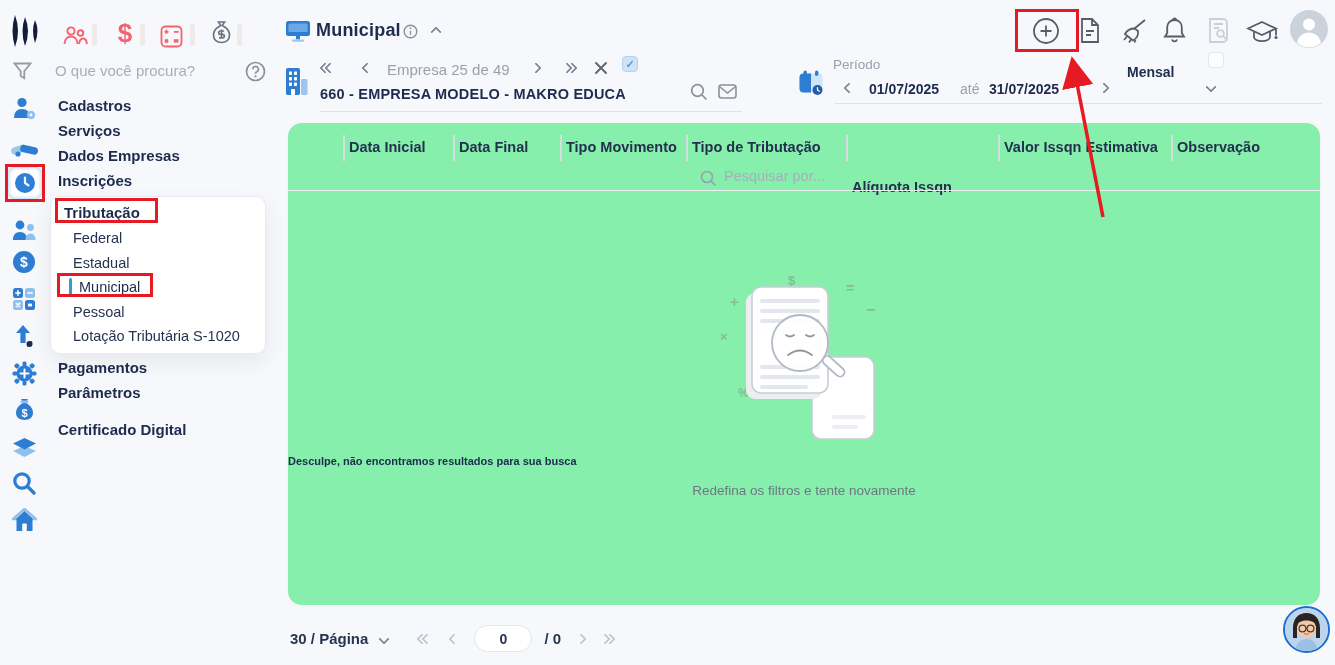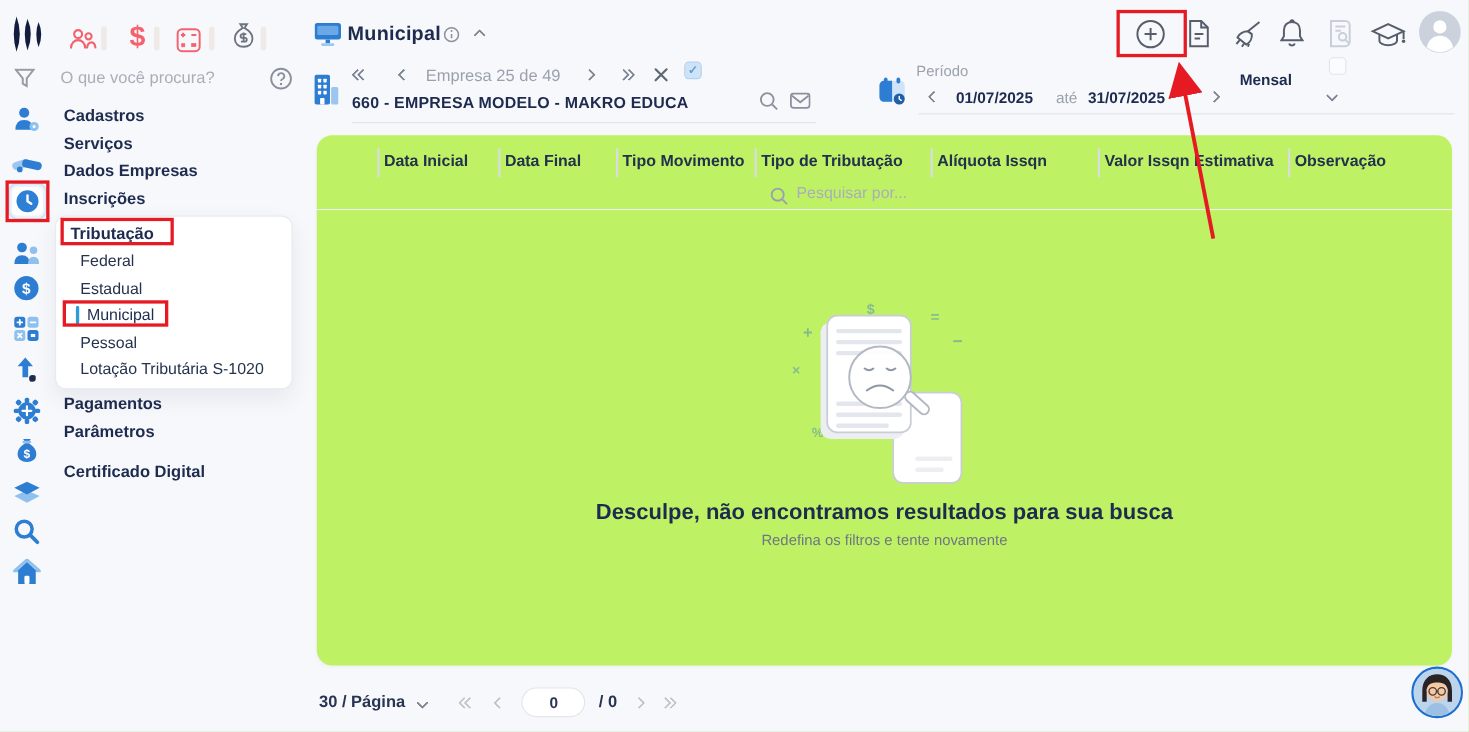--- a/index.html
+++ b/index.html
@@ -43,31 +43,31 @@
   
   .title{ font-size:18px; font-weight:bold; letter-spacing:.2px; }
   .cbox{ width:16px; height:16px; border-radius:4px; cursor:pointer; }
   .cbox.checked{ background:#cfe3f7; border:1px solid #b5d3ef; color:#5a9bd8;
                  font-size:11px; font-weight:bold; text-align:center; line-height:15px;}
   .cbox.empty{ background:#fbfcfd; border:1px solid #e0e4eb; }
   .underline{ height:1px; background:#dfe3e9; }
   .date{ font-size:14px; font-weight:bold; color:#1d2b4f; cursor:pointer; }
 
   
-  .card{ left:288px; top:123px; width:1032px; height:482px; background:#bef264; border-radius:14px;
+  .card{ left:288px; top:123px; width:1032px; height:482px; background:#86efac; border-radius:14px;
          box-shadow:0 1px 3px rgba(25,39,70,.04); }
   .col-head{ position:absolute; top:16px; font-size:14.5px; font-weight:bold; color:#23304e;
              white-space:nowrap; cursor:pointer;}
   .col-sep{ position:absolute; top:12px; width:2px; height:26px; background:#d9dde3; }
   .tbl-search{ border:none; outline:none; background:transparent; font-family:"Liberation Sans",sans-serif;
                font-size:14.5px; color:#4a5264; width:140px;}
   .tbl-search::placeholder{ color:#a9aeb9; }
   .divider{ position:absolute; left:0; top:67px; width:100%; height:1px; background:#eef0f4; }
 
-  .empty-title{ font-size:20px; font-weight:bold; color:#1d2b4f; text-align:center; }
+  .empty-title{ font-size:11px; font-weight:bold; color:#1d2b4f; text-align:left; }
   .empty-sub{ font-size:13.5px; color:#6f7683; text-align:center; }
 
   
   .pag{ display:flex; align-items:center; gap:16px; font-size:15px; }
   .pag .lbl{ font-weight:bold; color:#273452; cursor:pointer;}
   .page-pill{ width:58px; height:27px; border:1px solid #e2e5ea; border-radius:14px; background:#fff;
               text-align:center; font-size:14px; font-weight:bold; color:#273452; outline:none;
               font-family:"Liberation Sans",sans-serif;}
 
   
@@ -391,21 +391,21 @@
   <div class="abs card">
     <div class="col-sep" style="left:55px;"></div>
     <div class="col-head" style="left:61px;">Data Inicial</div>
     <div class="col-sep" style="left:165px;"></div>
     <div class="col-head" style="left:171px;">Data Final</div>
     <div class="col-sep" style="left:272px;"></div>
     <div class="col-head" style="left:278px;">Tipo Movimento</div>
     <div class="col-sep" style="left:398px;"></div>
     <div class="col-head" style="left:404px;">Tipo de Tributação</div>
     <div class="col-sep" style="left:558px;"></div>
-    <div class="col-head" style="left:564px;">Alíquota Issqn</div>
+    <div class="col-head" style="left:564px;margin-top:40px;">Alíquota Issqn</div>
     <div class="col-sep" style="left:710px;"></div>
     <div class="col-head" style="left:716px;">Valor Issqn Estimativa</div>
     <div class="col-sep" style="left:883px;"></div>
     <div class="col-head" style="left:889px;">Observação</div>
 
     <div class="abs tb-icon" style="left:412px; top:47px;">
       <svg width="17" height="17" viewBox="0 0 17 17" fill="none" stroke="#9aa1ae" stroke-width="1.7">
         <circle cx="7" cy="7" r="5.5"></circle>
           <path d="M11.2 11.2l4.3 4.3"></path>
       </svg>

